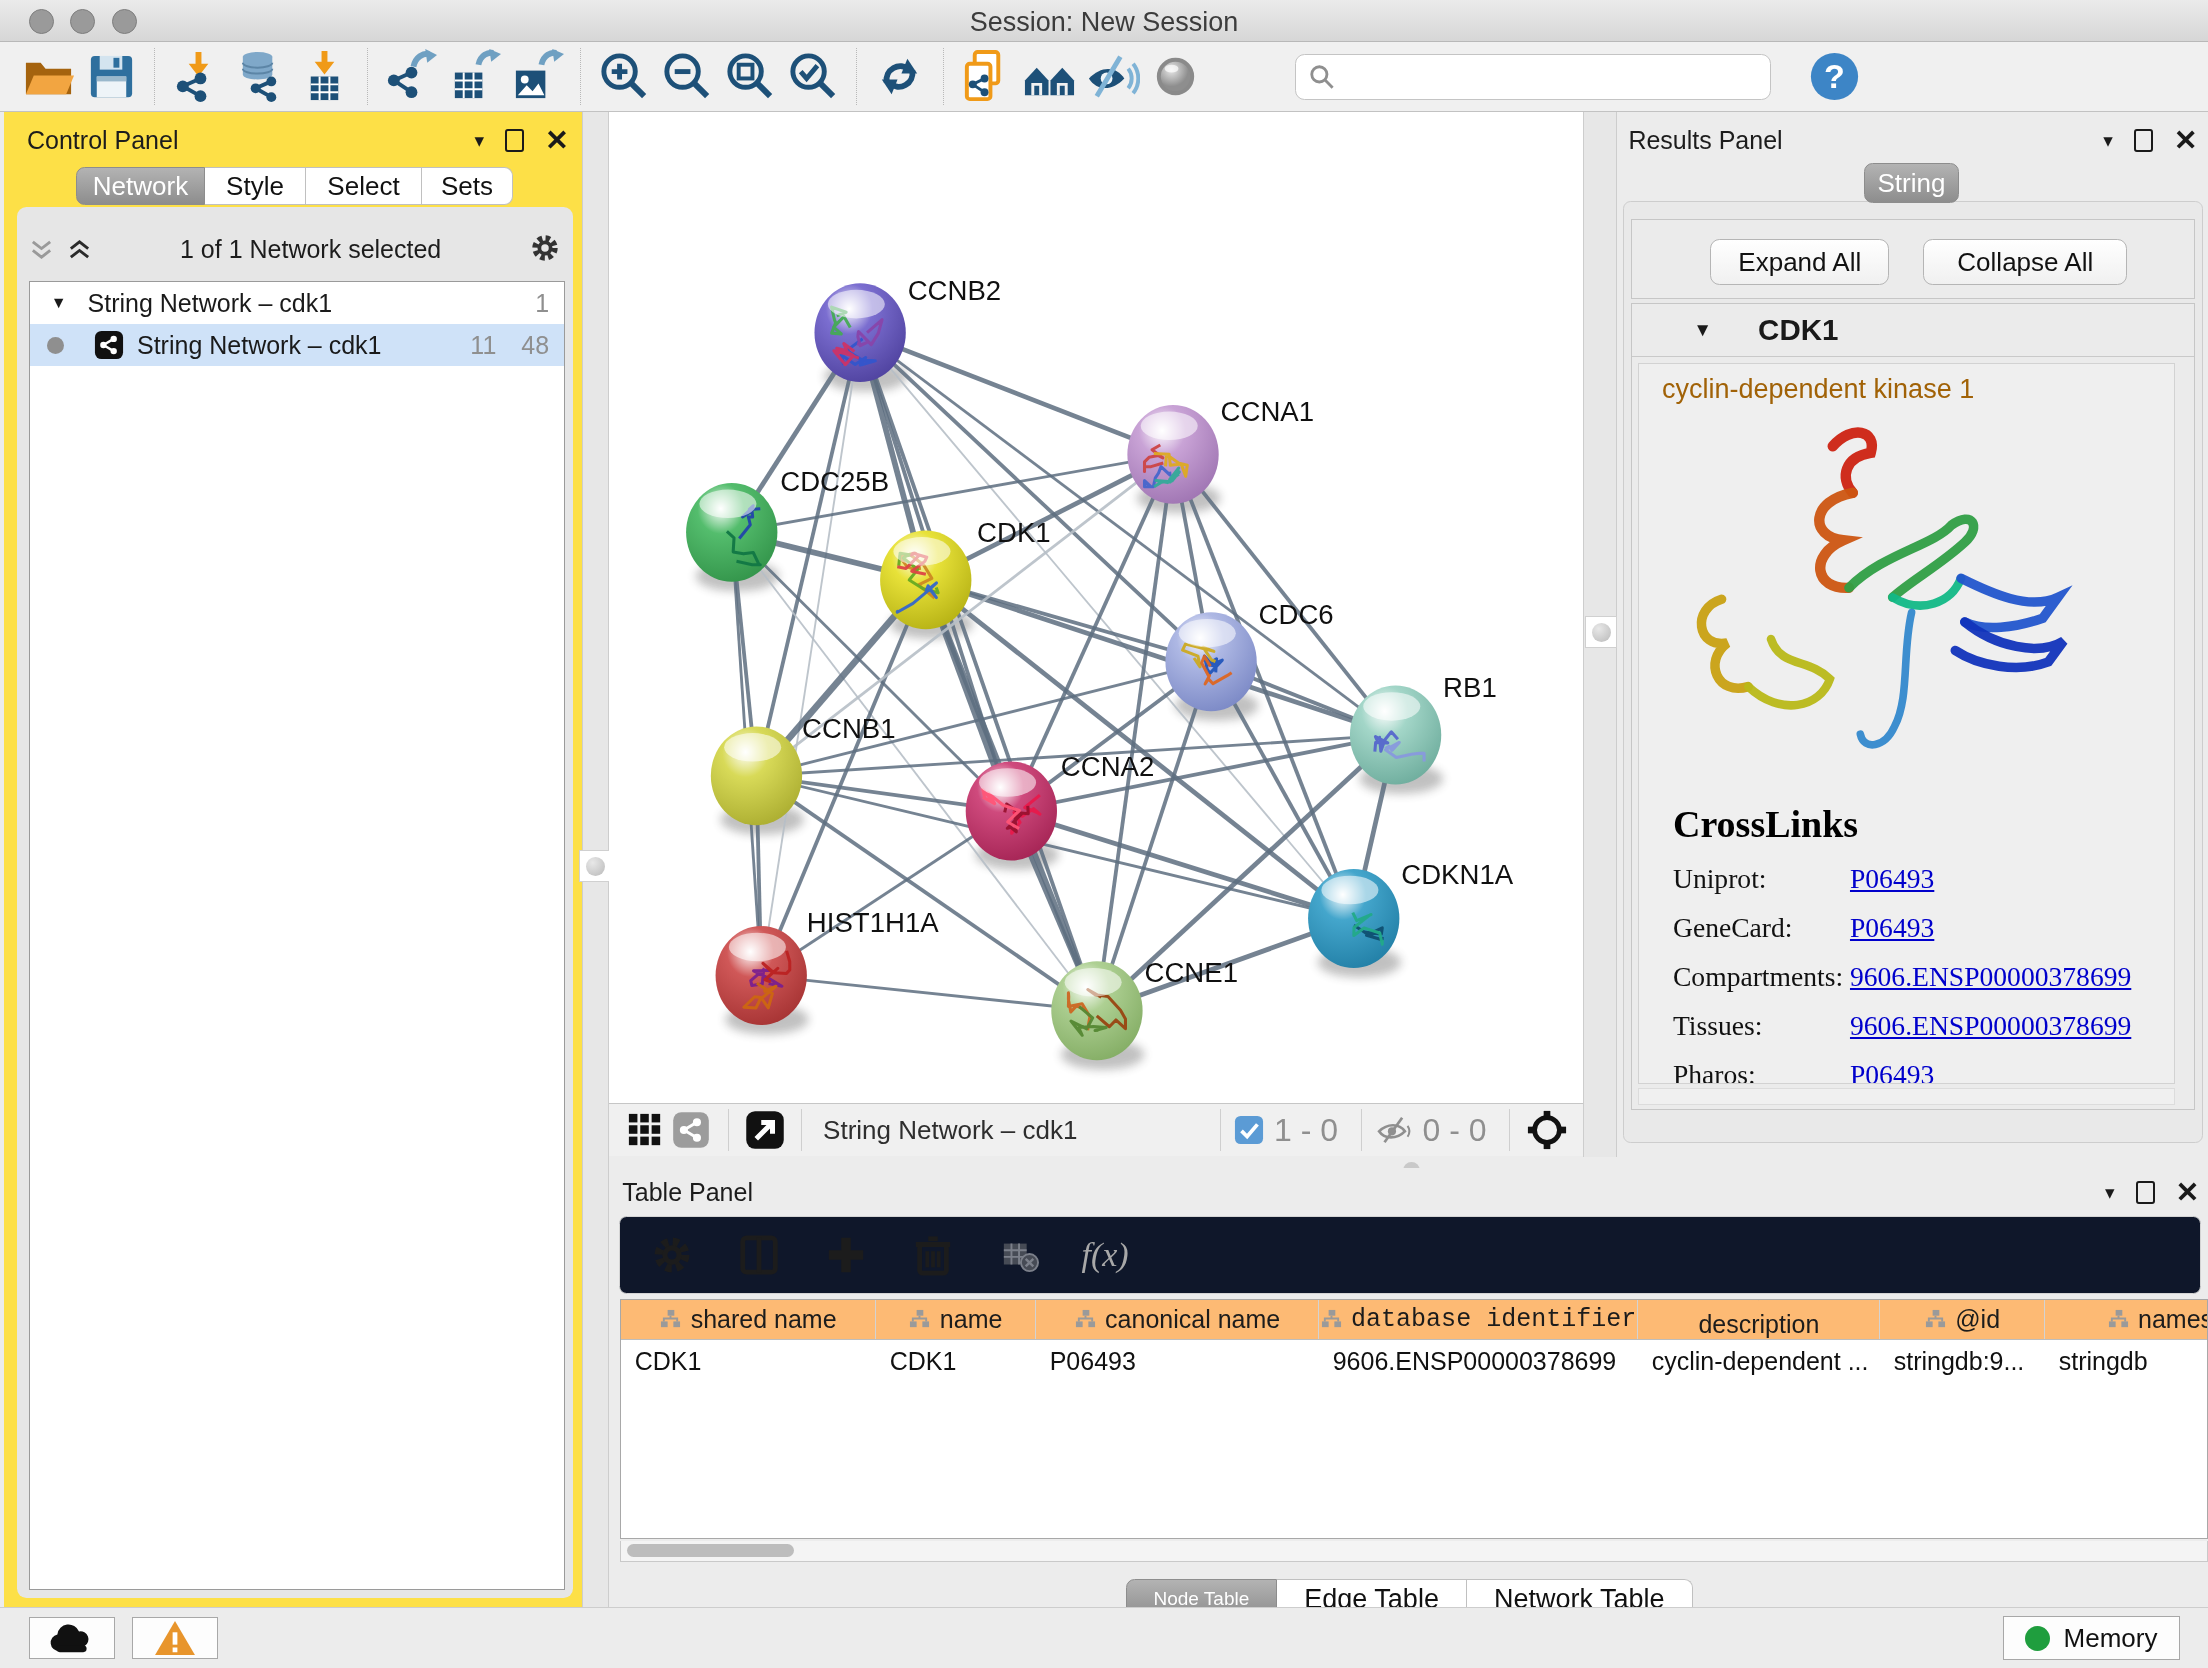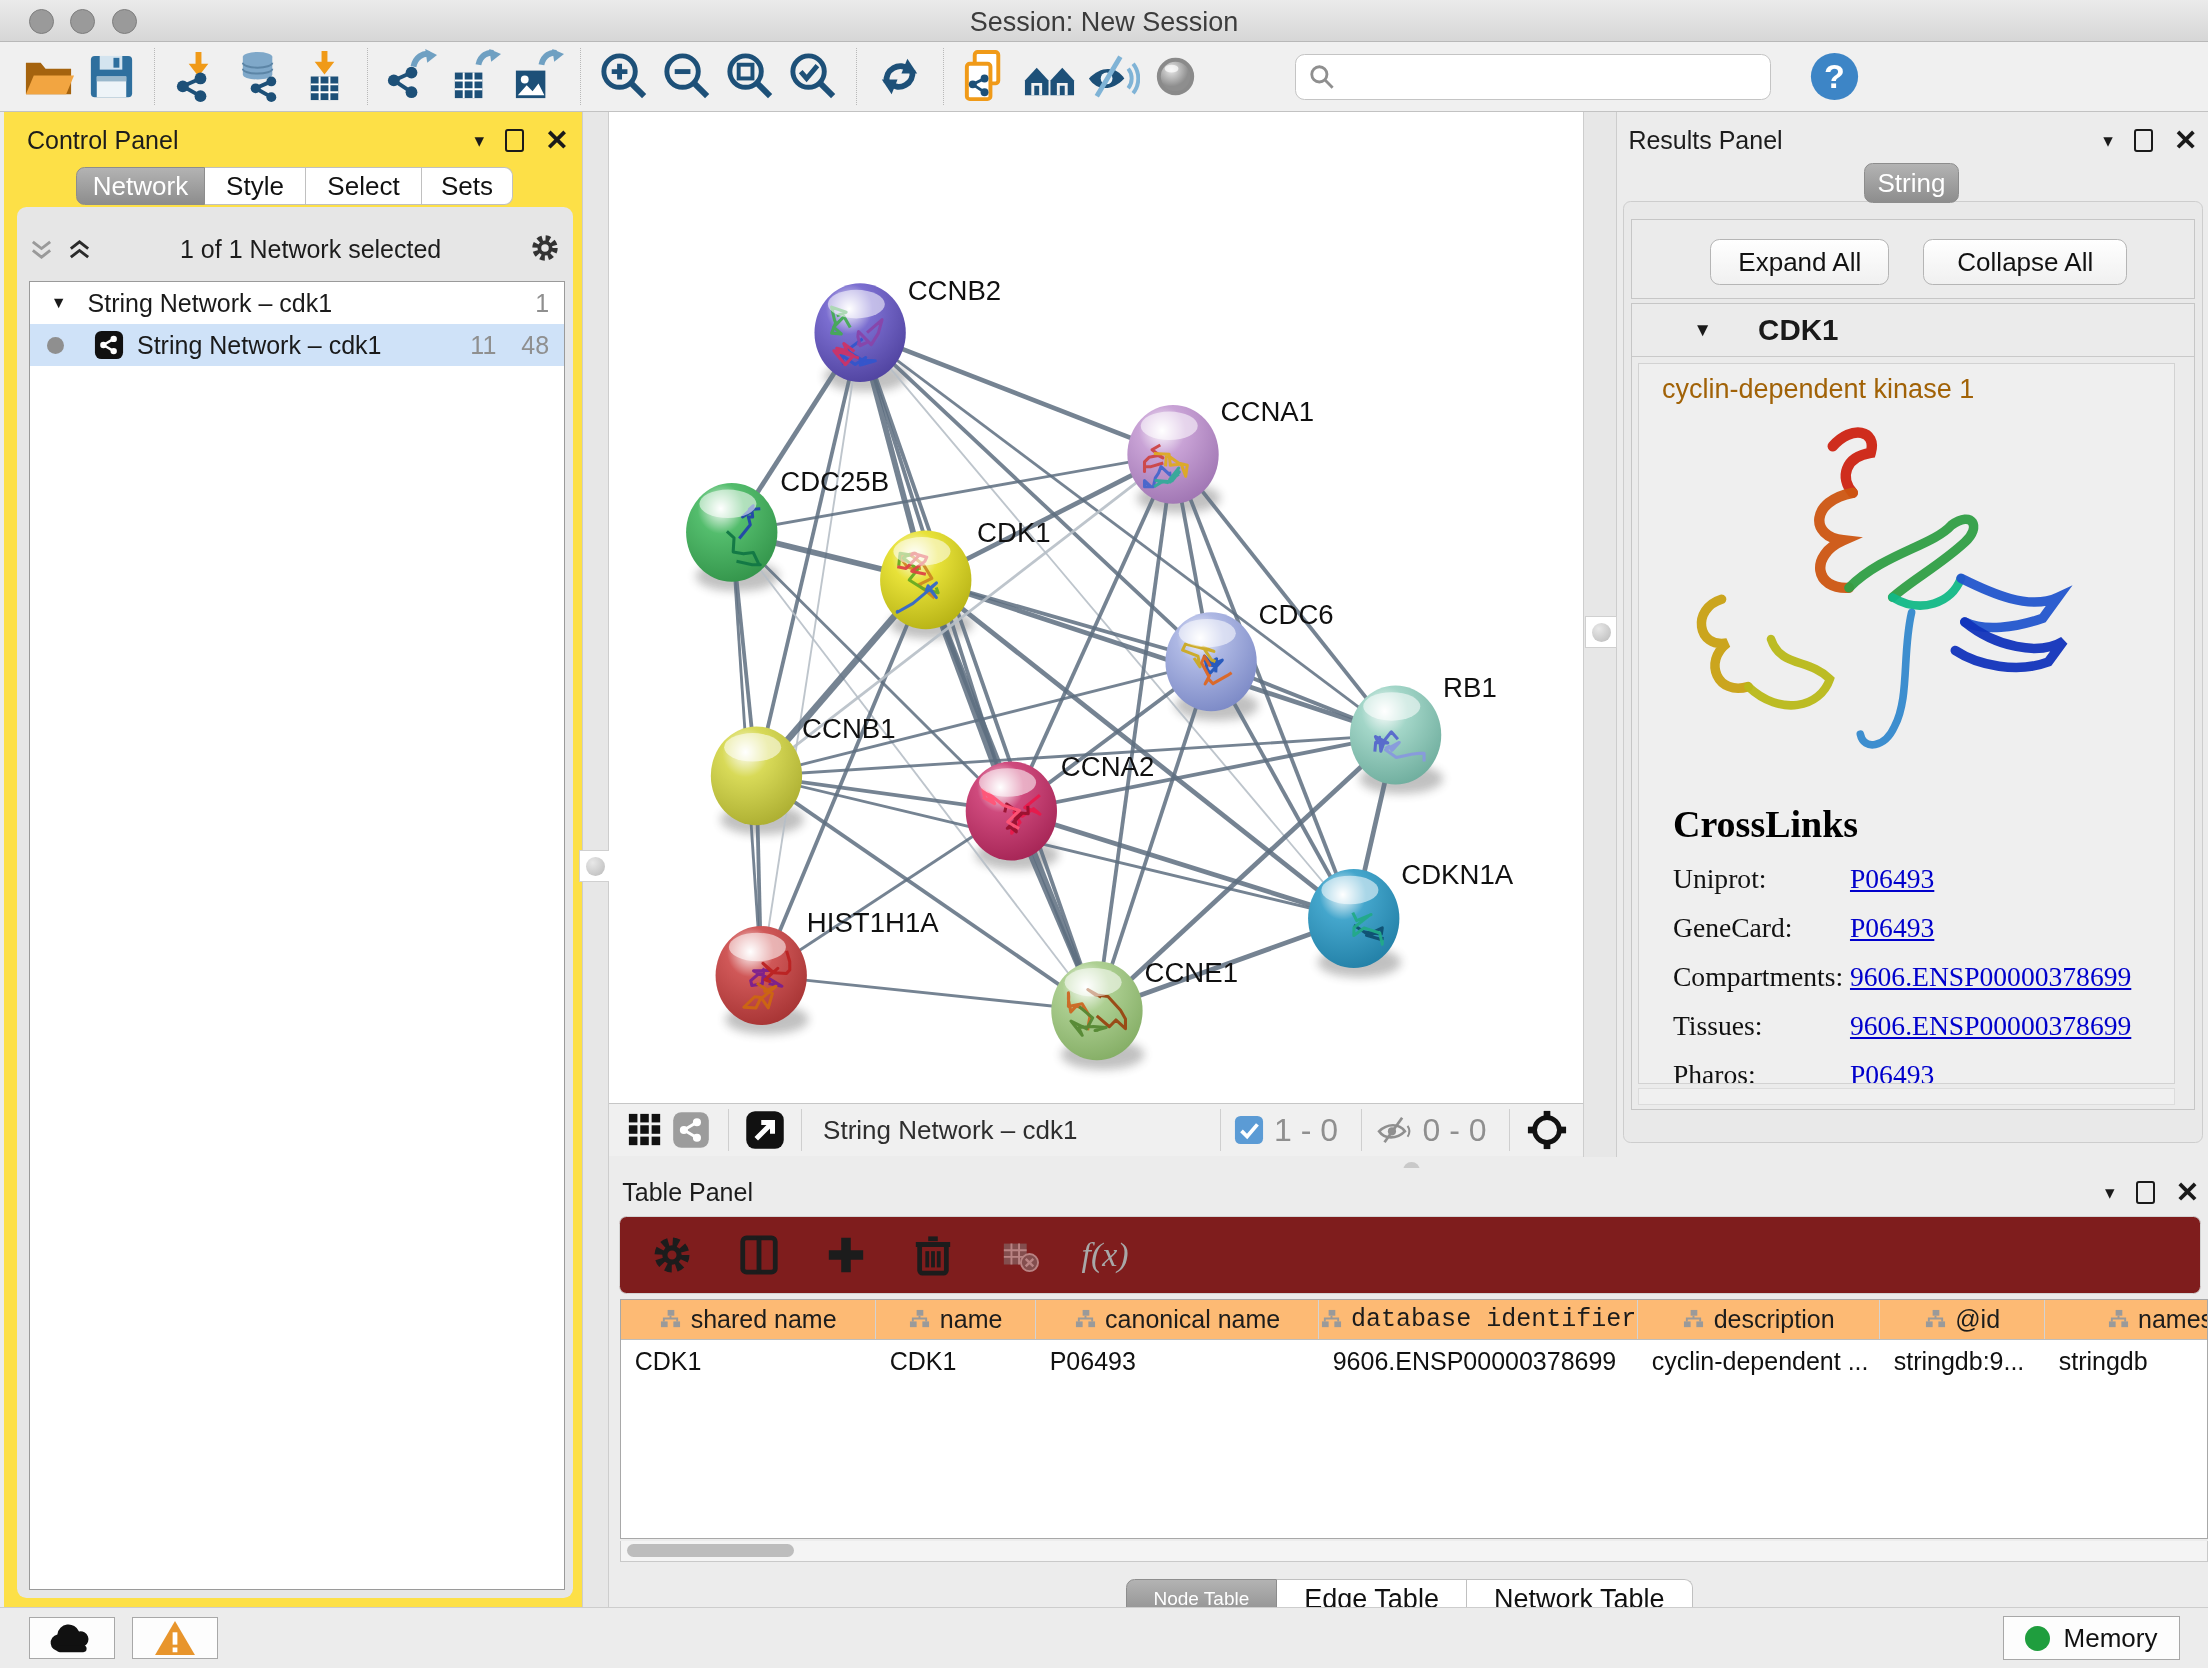--- a/index.html
+++ b/index.html
@@ -107,21 +107,21 @@
   .cl-title { font-size:38px; font-weight:bold; color:#000; }
   .cl-row { display:flex; margin-top:17px; font-size:27.6px; }
   .cl-label { width:177px; color:#111; }
   .cl-value { color:#0000cc; text-decoration:underline; }
 
   
   .table-panel { position:absolute; left:609px; top:1168px; width:1600px; height:439px; background:#ececec; }
   .tp-titlerow { position:absolute; left:13.3px; right:9.5px; top:5.7px; height:38px;
     display:flex; align-items:center; justify-content:space-between; }
   .tp-toolbar { position:absolute; left:9.5px; right:7.6px; top:48px; height:78px;
-    background:#7f1d1d; border:1px solid #d4d4d4; border-radius:7.6px;
+    background:#0f172a; border:1px solid #d4d4d4; border-radius:7.6px;
     display:flex; align-items:center; padding:0 27px; gap:36px; }
   .tp-toolbar .tbtn { width:51px; height:51px; }
   .fx { font-family:"Liberation Serif", serif; font-style:italic; font-size:34px; color:#a8a8a8; }
   .dataTable { position:absolute; left:11.4px; top:131px; width:1588px; height:240px;
     background:#fff; border:1.9px solid #a8a8a8; overflow:hidden; }
   .thead { display:flex; height:40px; background:#fdba74; border-bottom:1px solid #bdbdbd; }
   .th { display:flex; align-items:center; justify-content:center; gap:9.5px;
     border-right:1px solid #d3d3d3; font-size:25px; color:#1c1c1c; flex:none; }
   .tbody .tr { display:flex; height:42px; }
   .td { display:flex; align-items:center; padding-left:13.3px; font-size:25px; color:#111; flex:none; }
@@ -823,21 +823,21 @@
         </div>
         <div class="th" style="width: 319px; font-family: Liberation Mono, monospace;">
           <svg width="21" height="21" viewBox="0 0 22 22">
             <rect x="8" y="1" width="7" height="6" fill="#9a9a9a"></rect>
             <rect x="1" y="13" width="7" height="6" fill="#9a9a9a"></rect>
             <rect x="14" y="13" width="7" height="6" fill="#9a9a9a"></rect>
             <path d="M11 7v3M4 13v-3h14v3" stroke="#9a9a9a" stroke-width="2" fill="none"></path>
           </svg>
           <span>database identifier</span>
         </div>
-        <div class="th" style="width: 242px;">
+        <div class="th" style="width: 242px; flex-direction: column;">
           <svg width="21" height="21" viewBox="0 0 22 22">
             <rect x="8" y="1" width="7" height="6" fill="#9a9a9a"></rect>
             <rect x="1" y="13" width="7" height="6" fill="#9a9a9a"></rect>
             <rect x="14" y="13" width="7" height="6" fill="#9a9a9a"></rect>
             <path d="M11 7v3M4 13v-3h14v3" stroke="#9a9a9a" stroke-width="2" fill="none"></path>
           </svg>
           <span>description</span>
         </div>
         <div class="th" style="width: 165px;">
           <svg width="21" height="21" viewBox="0 0 22 22">

